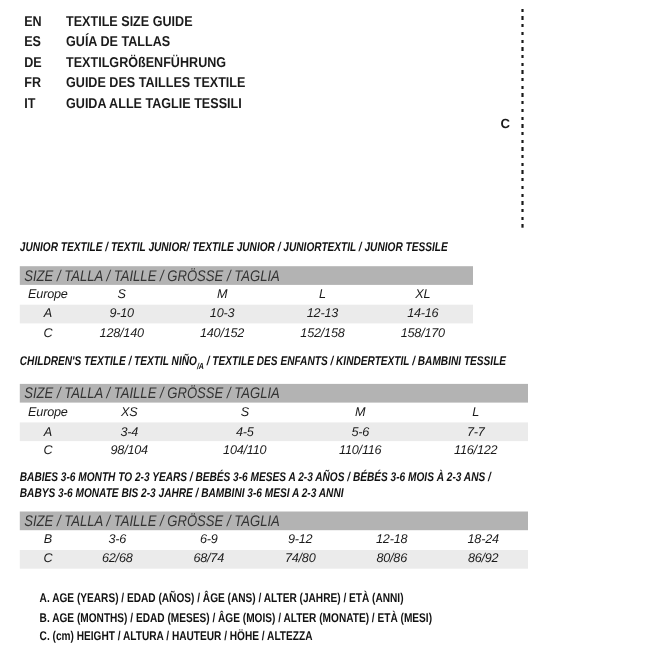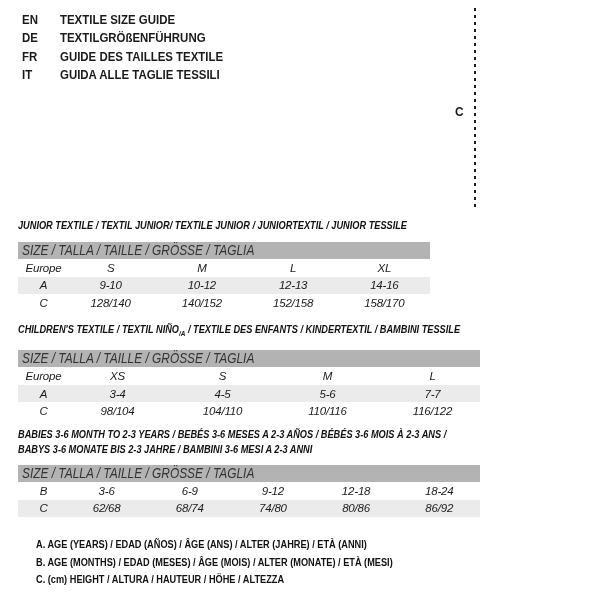--- a/index.html
+++ b/index.html
@@ -54,20 +54,24 @@
 <body>
 
 <div class="page" style="--bar: #b3b3b3; --shade: #ebebeb; --text: #1a1a1a;">
 
   <div class="lang-list">
       <div class="lang-row">
         <span class="lang-code">EN</span>
         <span class="lang-title">TEXTILE SIZE GUIDE</span>
       </div>
       <div class="lang-row">
+        <span class="lang-code">ES</span>
+        <span class="lang-title">GUÍA DE TALLAS</span>
+      </div>
+      <div class="lang-row">
         <span class="lang-code">DE</span>
         <span class="lang-title">TEXTILGRÖßENFÜHRUNG</span>
       </div>
       <div class="lang-row">
         <span class="lang-code">FR</span>
         <span class="lang-title">GUIDE DES TAILLES TEXTILE</span>
       </div>
       <div class="lang-row">
         <span class="lang-code">IT</span>
         <span class="lang-title">GUIDA ALLE TAGLIE TESSILI</span>
@@ -98,21 +102,21 @@
         <div class="tbl-row">
           <span class="cell label">Europe</span>
           <span class="cell">S</span>
           <span class="cell">M</span>
           <span class="cell">L</span>
           <span class="cell">XL</span>
         </div>
         <div class="tbl-row shade">
           <span class="cell label">A</span>
           <span class="cell">9-10</span>
-          <span class="cell">10-12</span>
+          <span class="cell">10-3</span>
           <span class="cell">12-13</span>
           <span class="cell">14-16</span>
         </div>
         <div class="tbl-row">
           <span class="cell label">C</span>
           <span class="cell">128/140</span>
           <span class="cell">140/152</span>
           <span class="cell">152/158</span>
           <span class="cell">158/170</span>
         </div>

